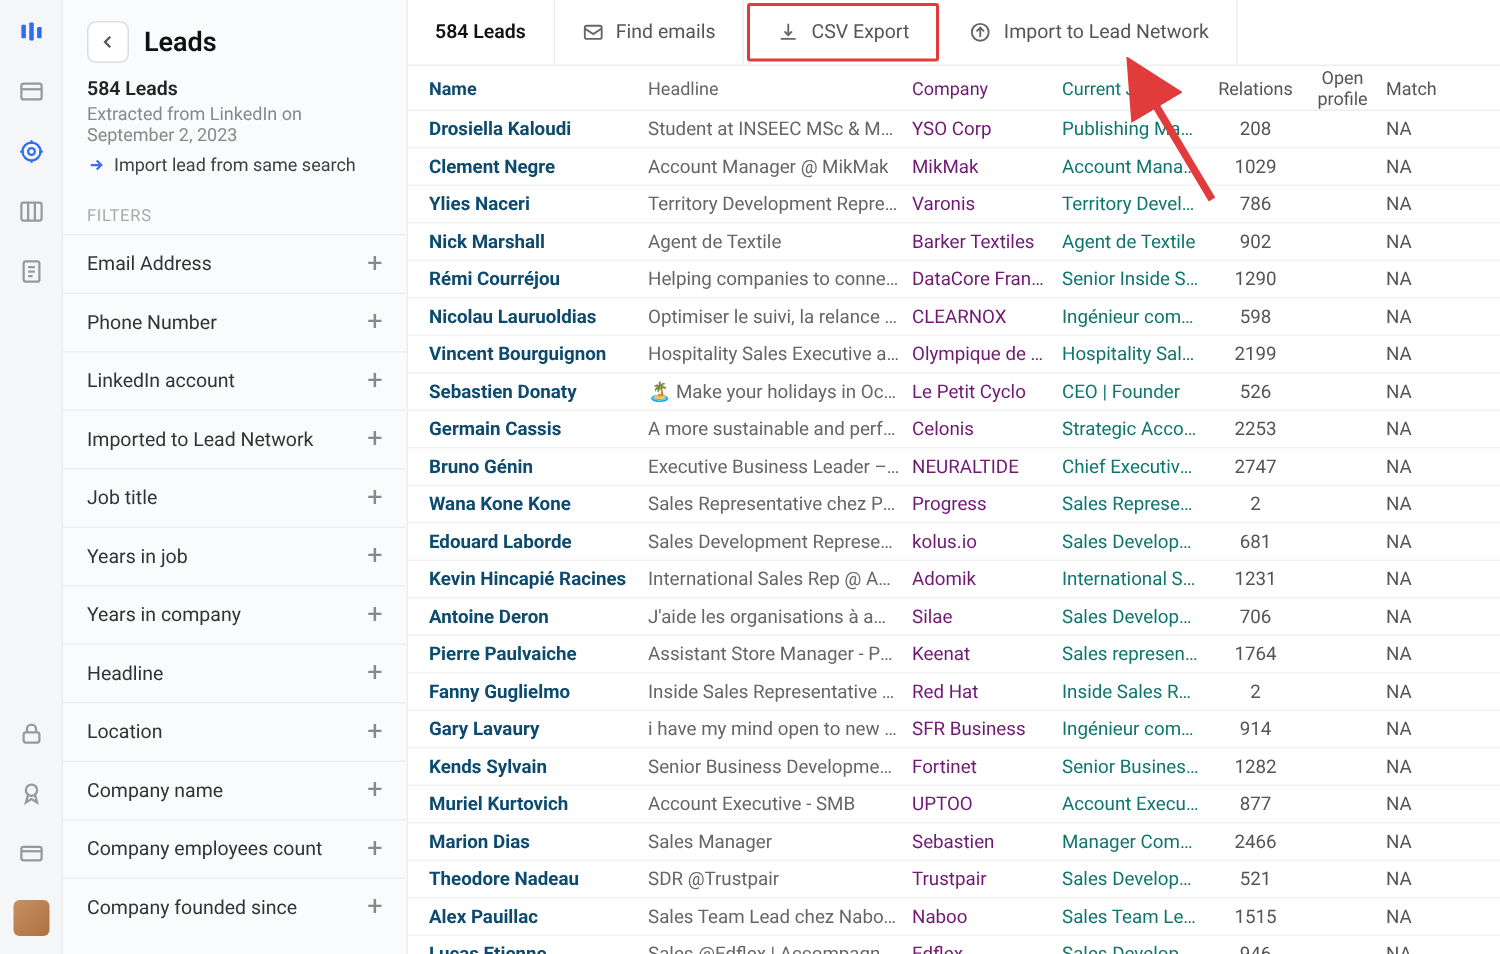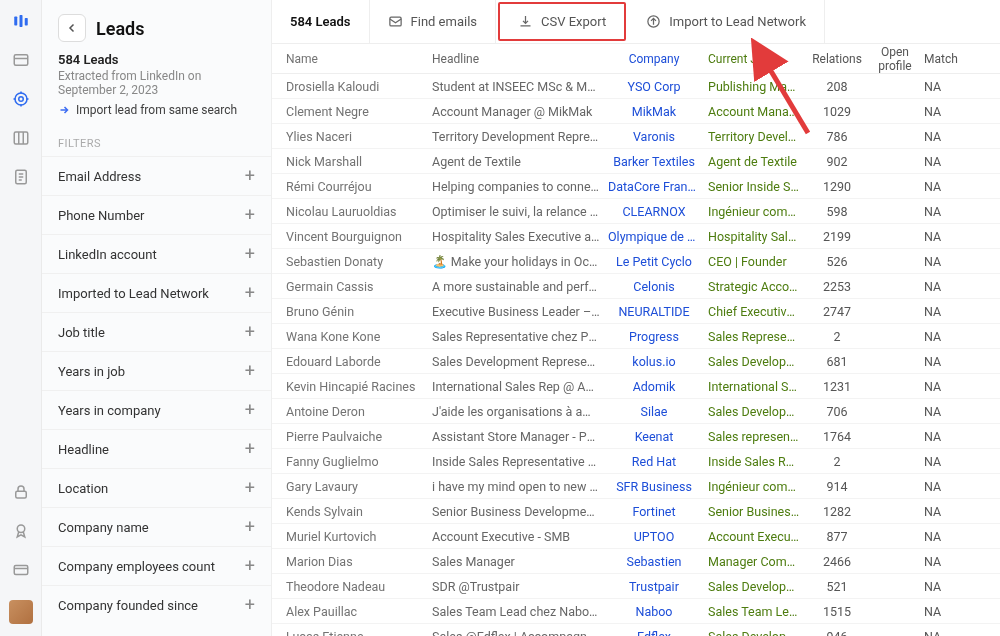--- a/index.html
+++ b/index.html
@@ -27,24 +27,24 @@
   .main { flex: 1; display: flex; flex-direction: column; overflow: hidden; }
   .toolbar { display: flex; align-items: stretch; border-bottom: 1px solid #eee; height: 44px; }
   .tool-seg { display: flex; align-items: center; padding: 0 18px; border-right: 1px solid #eee; gap: 8px; color: #555; font-size: 13px; }
   .tool-seg.first { font-weight: 600; color: #111; }
   .tool-seg.highlight { border: 2px solid #e23b3b; border-radius: 2px; margin: 2px; position: relative; }
   .tool-icon { width: 15px; height: 15px; }
   .arrow-annot { position: absolute; left: 476px; top: 38px; pointer-events: none; z-index: 50; }
   .thead { display: flex; padding: 0 14px; height: 30px; align-items: center; border-bottom: 1px solid #eee; color: #999; font-size: 12px; }
   .tbody { flex: 1; overflow-y: auto; }
   .row { display: flex; padding: 0 14px; height: 25px; align-items: center; border-bottom: 1px solid #f3f3f3; font-size: 12.5px; }
-  .c-name { flex: 0 0 146px; font-weight: 400; color: #737373; white-space: nowrap; overflow: hidden; text-overflow: ellipsis; padding-right: 8px;}
+  .c-name { flex: 0 0 146px; font-weight: 700; color: #0c4a6e; white-space: nowrap; overflow: hidden; text-overflow: ellipsis; padding-right: 8px;}
   .c-head { flex: 0 0 176px; color: #666; white-space: nowrap; overflow: hidden; text-overflow: ellipsis; padding-right: 8px;}
-  .c-comp { flex: 0 0 100px; color: #1d4ed8; white-space: nowrap; overflow: hidden; text-overflow: ellipsis; padding-right: 8px; text-align: center;}
-  .c-job  { flex: 0 0 100px; color: #4d7c0f; white-space: nowrap; overflow: hidden; text-overflow: ellipsis; padding-right: 8px;}
+  .c-comp { flex: 0 0 100px; color: #701a75; white-space: nowrap; overflow: hidden; text-overflow: ellipsis; padding-right: 8px;}
+  .c-job  { flex: 0 0 100px; color: #0f766e; white-space: nowrap; overflow: hidden; text-overflow: ellipsis; padding-right: 8px;}
   .c-rel  { flex: 0 0 58px;  text-align: center; color: #555;}
   .c-open { flex: 0 0 58px;  text-align: center; color: #555;}
   .c-match{ flex: 0 0 46px;  text-align: left; color: #555;}
   .nav-icon { color: #888; cursor: pointer; }
   .nav-icon.active { color: #2f6cf0; }
   .main-wrap { position: relative; flex:1; display:flex; flex-direction:column; overflow:hidden;}
 </style>
 </head>
 <body>
 

